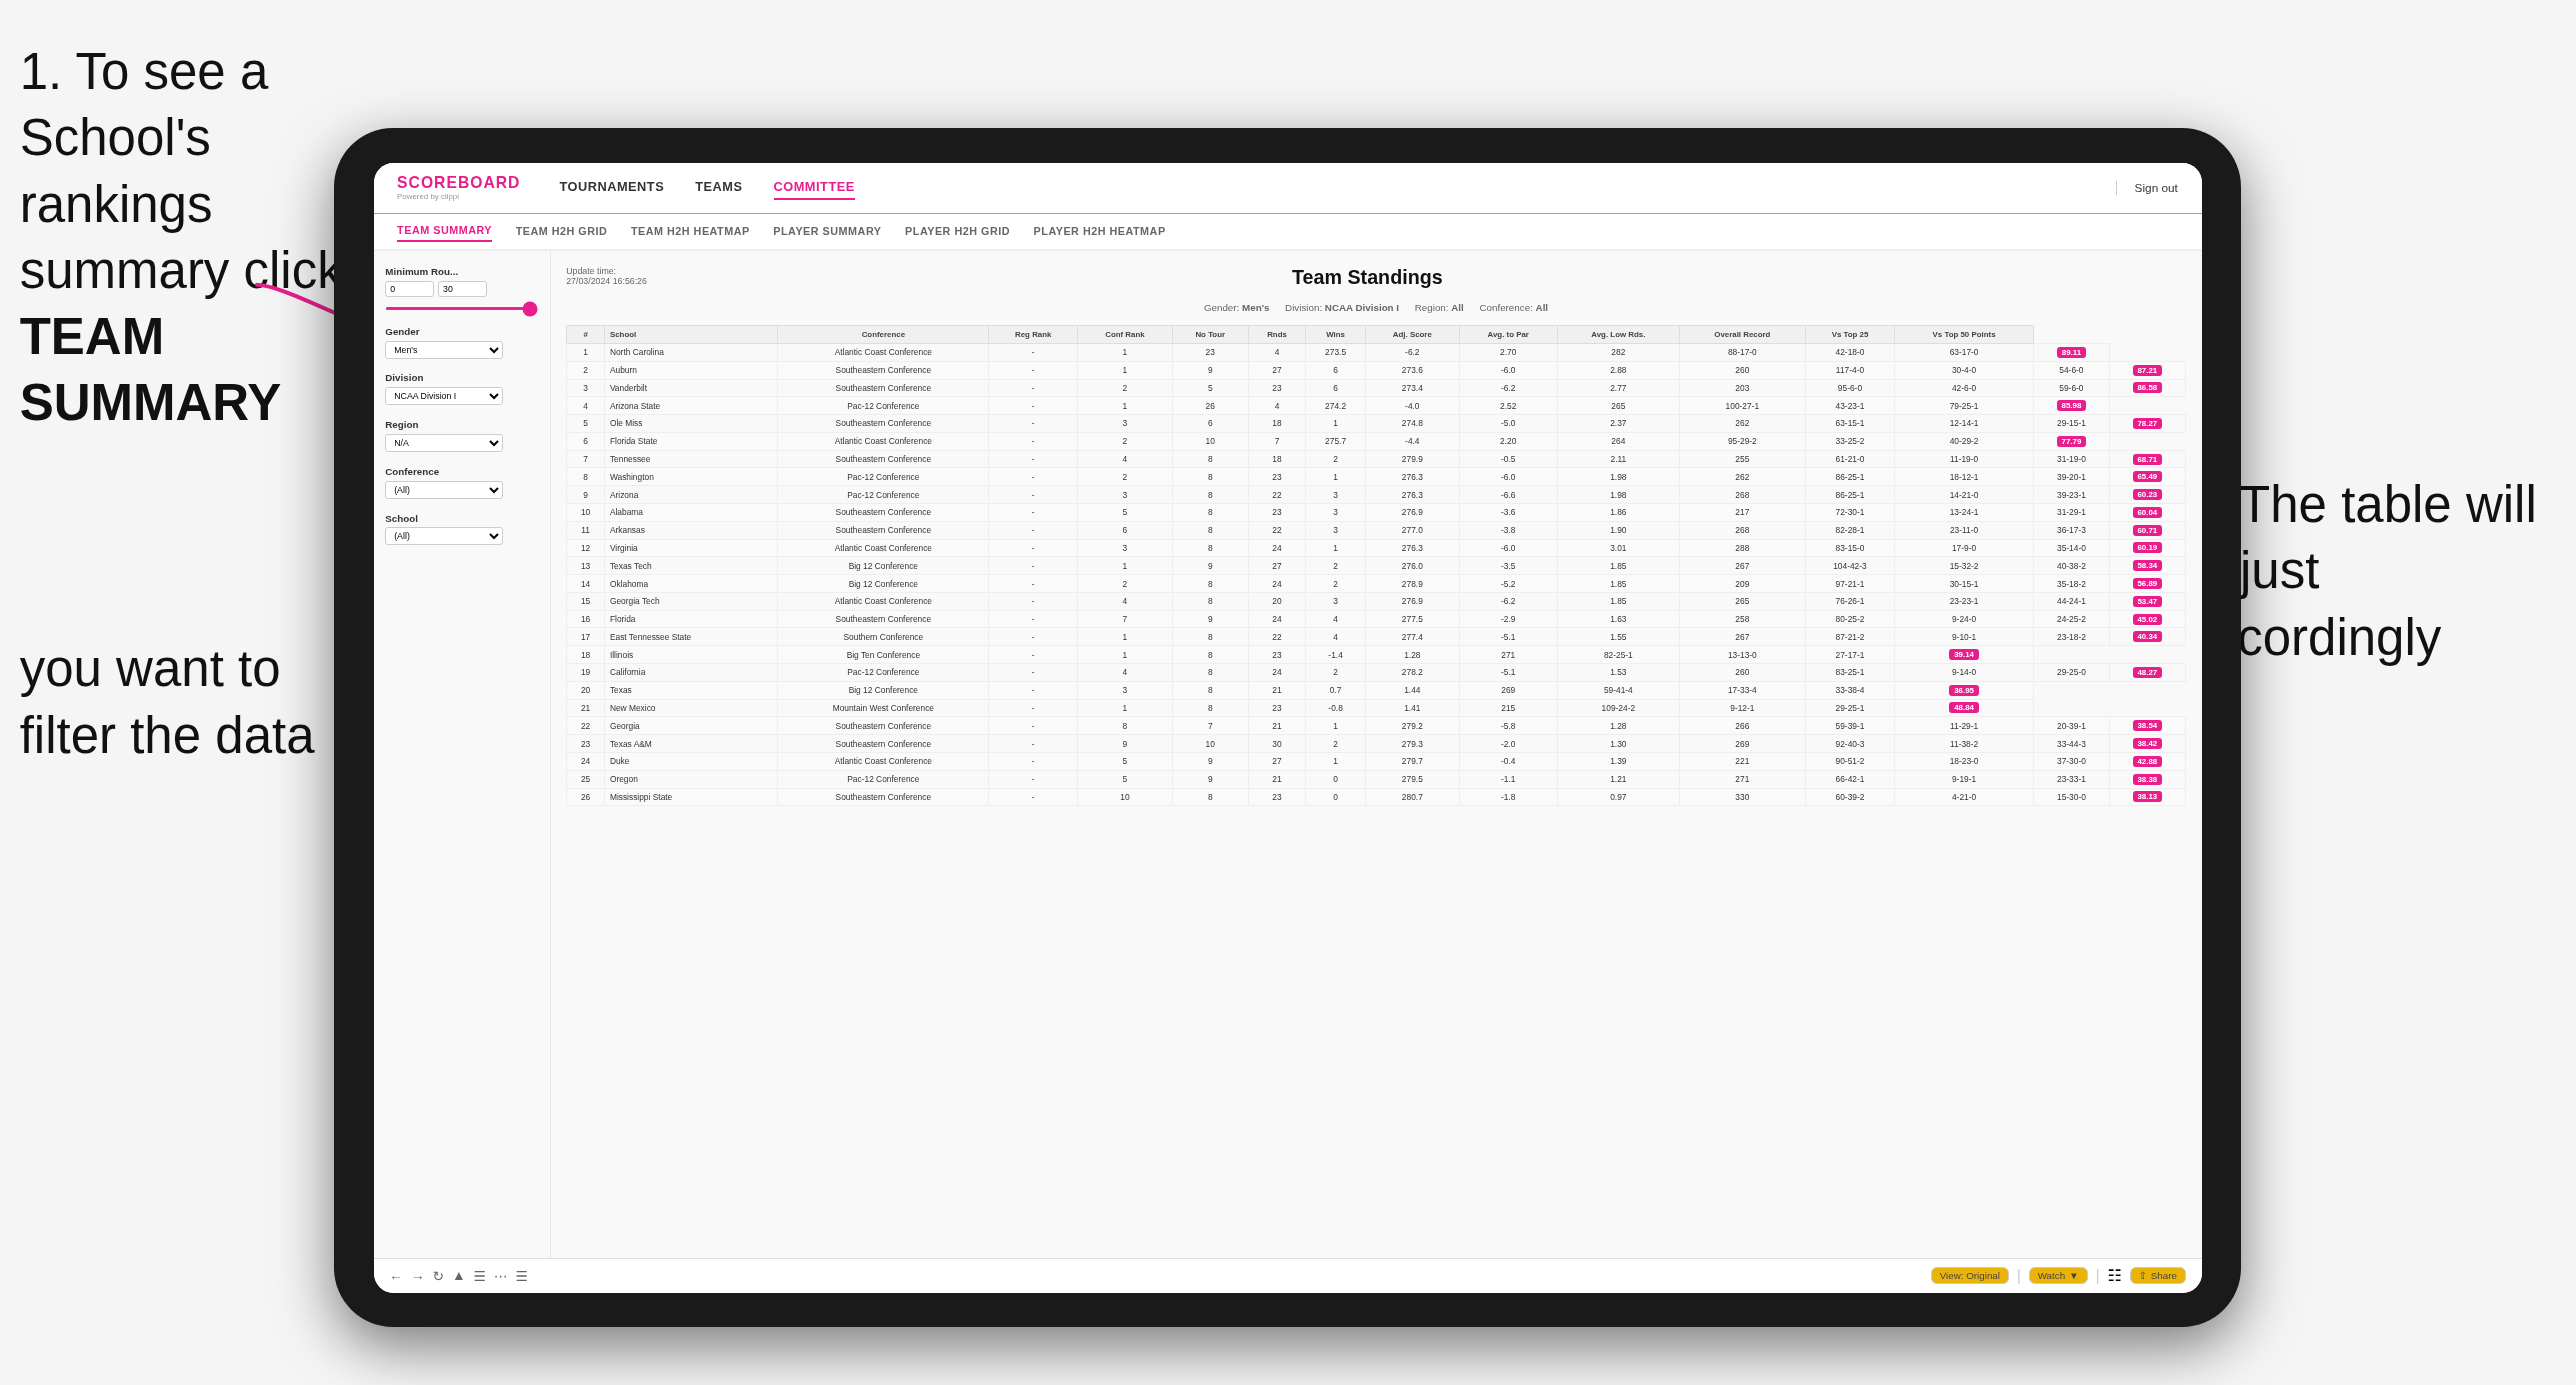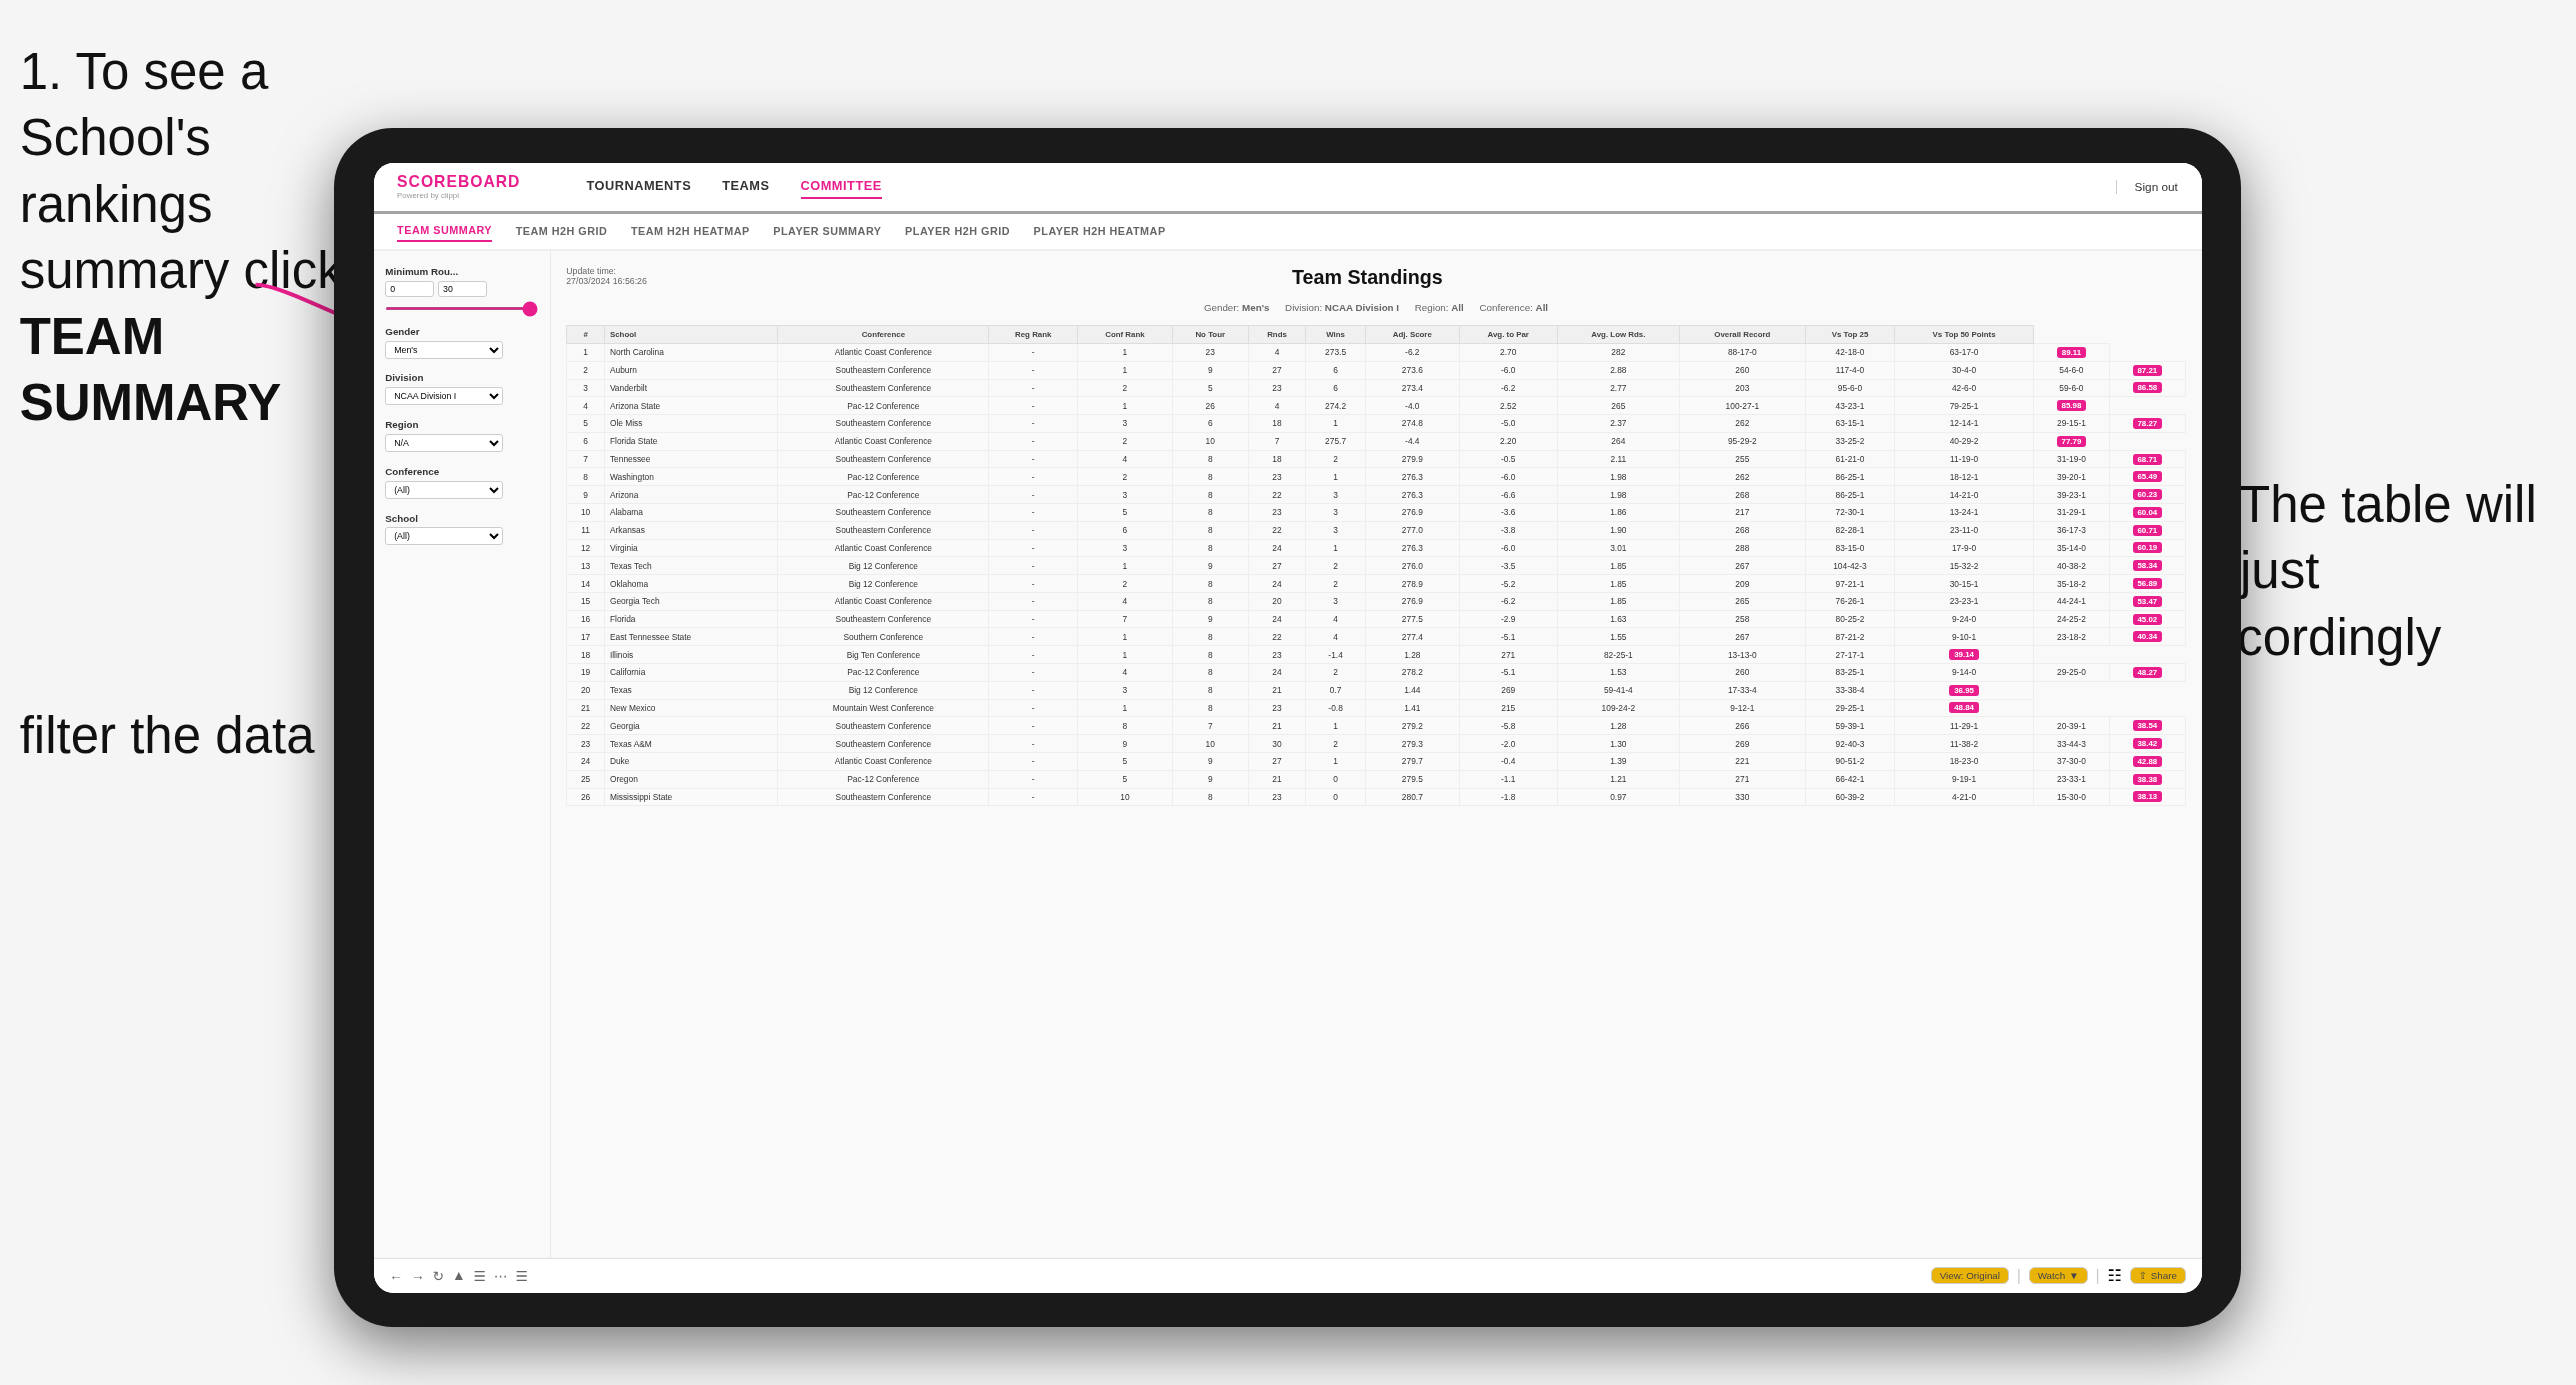--- a/index.html
+++ b/index.html
@@ -76,27 +76,26 @@
       background: #fff;
       border-radius: 19.7px;
       overflow: hidden;
       display: flex;
       flex-direction: column;
     }
 
     
     .nav-bar {
       background: #fff;
-      border-bottom: 3px solid #a3a3a3;
+      border-bottom: 1px solid #a3a3a3;
       display: flex;
       align-items: center;
       padding: 0 23.6px;
       height: 51px;
       flex-shrink: 0;
-      gap: 27px;
     }
 
     .logo-area {
       display: flex;
       flex-direction: column;
       margin-right: 39px;
     }
 
     .logo-text {
       font-size: 15.7px;
@@ -363,21 +362,21 @@
 <div class="instruction-1">
   <span>1. To see a School's rankings summary click </span><strong>TEAM SUMMARY</strong>
 </div>
 
 <svg class="arrow-1" viewBox="0 0 460 160" style="position:absolute;top:265px;left:216px;width:452px;height:157px;">
   <path class="pink-arrow" d="M 40,20 C 80,20 200,100 380,140"></path>
 </svg>
 
 <div class="instruction-2">
   <br>
-  <br>
+  <span>you want to</span><br>
   <span>filter the data</span>
 </div>
 
 <svg style="position:absolute;top:767px;left:393px;width:491px;height:69px;" viewBox="0 0 500 70">
   <path class="pink-arrow" d="M 20,35 L 460,35"></path>
 </svg>
 
 <div class="instruction-3">
   <span>3. The table will</span><br>
   <span>adjust accordingly</span>

